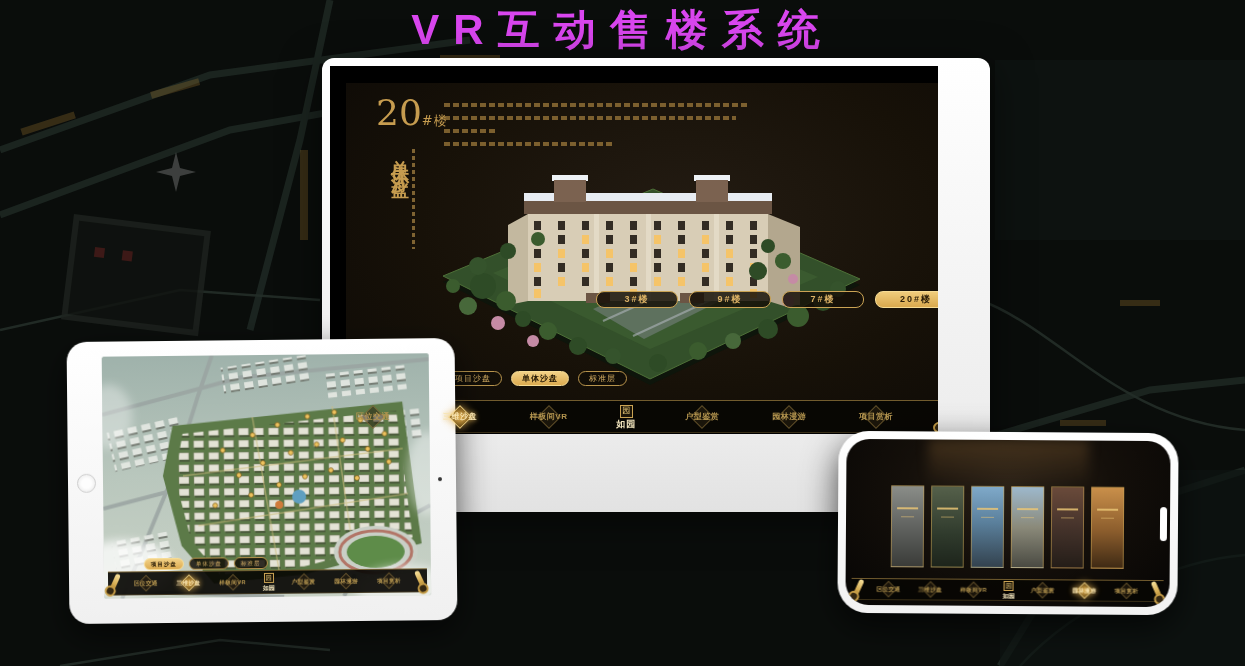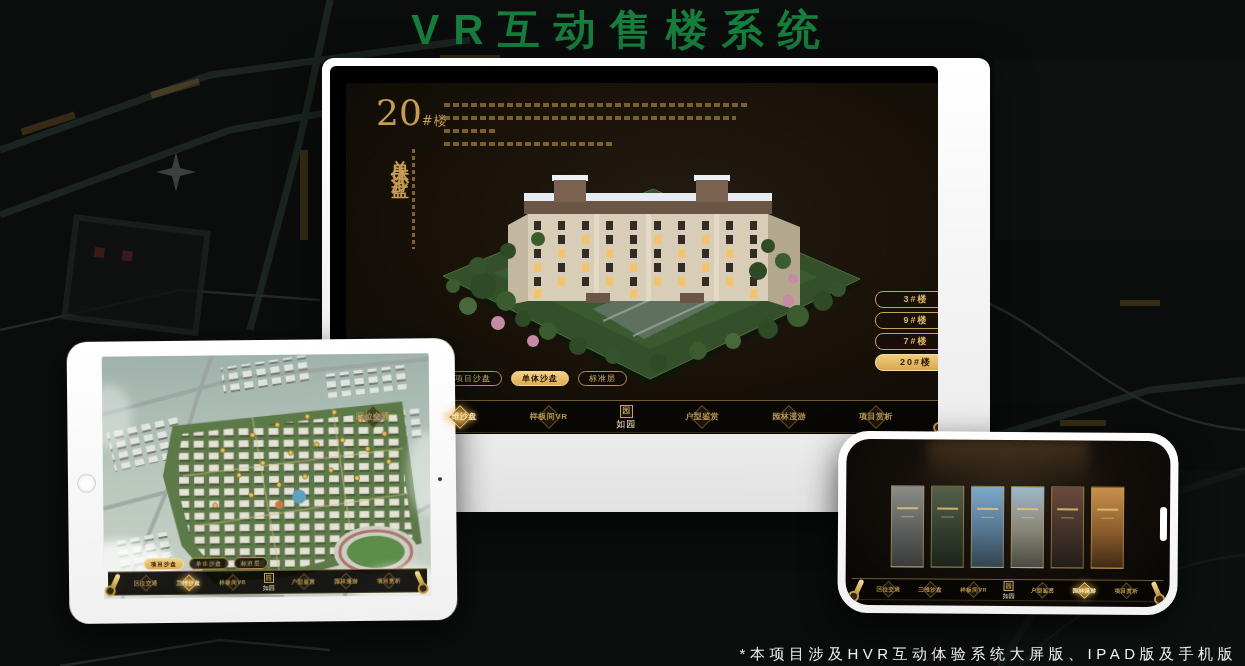--- a/index.html
+++ b/index.html
@@ -2,30 +2,30 @@
 <html><head>
 <meta charset="utf-8">
 <style>
   html,body{margin:0;padding:0;background:#000;}
   #stage{position:relative;width:1245px;height:666px;overflow:hidden;
          background:#0a0d0b;font-family:"Liberation Sans",sans-serif;}
   
   #bg-map{position:absolute;inset:0;}
   
   .main-title{position:absolute;top:2px;left:0;right:0;text-align:center;
-    color:#15803d;font-size:42px;font-weight:bold;letter-spacing:14px;}
+    color:#d946ef;font-size:42px;font-weight:bold;letter-spacing:14px;}
   
   .footnote{position:absolute;right:8px;bottom:2px;color:#efefef;
     font-size:15px;letter-spacing:4.5px;}
   
   #monitor{position:absolute;left:322px;top:58px;width:668px;height:454px;
     background:linear-gradient(180deg,#ffffff,#ededed 80%,#e2e2e2);
     border-radius:12px;box-shadow:0 10px 40px rgba(0,0,0,.55);}
   #monitor-screen{position:absolute;left:8px;top:8px;width:608px;height:368px;
-    background:#000;border-radius:6px;overflow:hidden;}
+    background:#000;border-radius:0;overflow:hidden;}
   #monitor-app{position:absolute;left:16px;top:17px;width:617px;height:350px;
     background:radial-gradient(ellipse at 55% 40%,#241c13 0%,#171108 55%,#0c0906 100%);
     overflow:hidden;}
   #monitor-stand-neck{position:absolute;left:248px;top:454px;width:175px;height:78px;
     background:linear-gradient(180deg,#e3e3e3,#c9c9c9 55%,#b5b5b5);
     clip-path:polygon(24% 0,76% 0,100% 100%,0 100%);}
   #monitor-stand-base{position:absolute;left:235px;top:527px;width:202px;height:24px;
     background:linear-gradient(180deg,#efefef,#bdbdbd 70%,#9c9c9c);
     clip-path:polygon(7% 0,93% 0,100% 80%,98% 100%,2% 100%,0 80%);
     border-radius:6px;}
@@ -36,21 +36,21 @@
   .vert-title{position:absolute;left:42px;top:62px;writing-mode:vertical-rl;
     color:#c69c4f;font-size:18px;letter-spacing:7px;font-weight:bold;}
   .vert-sub{position:absolute;left:66px;top:66px;width:3px;height:100px;
     background:repeating-linear-gradient(180deg,rgba(182,143,72,.65) 0 4px,transparent 4px 7px);}
   .desc{position:absolute;left:98px;top:20px;}
   .desc-line{height:4px;margin-bottom:9px;
     background:repeating-linear-gradient(90deg,rgba(189,146,70,.6) 0 6px,transparent 6px 9px);}
   .d1{width:305px}.d2{width:292px}.d3{width:52px}.d4{width:168px}
   #building-svg{position:absolute;left:82px;top:68px;}
   
-  .floor-col{position:absolute;right:6px;top:208px;display:flex;flex-direction:column;gap:4px;}
+  .floor-col{position:absolute;right:6px;top:208px;display:flex;flex-direction:row;gap:11px;}
   .floor-btn{width:80px;height:15px;border-radius:8px;border:1px solid #caa354;
     background:rgba(22,16,8,.85);color:#dcb266;font-size:9px;font-weight:bold;
     display:flex;align-items:center;justify-content:center;letter-spacing:2px;}
   .floor-btn.sel{background:linear-gradient(180deg,#f0cd7c,#d9a84e);
     color:#2a1d07;border-color:#f6dc95;}
   
   .tabs-row{position:absolute;display:flex;gap:9px;}
   #monitor-tabs{left:98px;top:288px;}
   .pill{height:13px;padding:0 10px;border-radius:8px;border:1px solid #b8944c;
     background:rgba(18,14,7,.85);color:#d4ad62;font-size:8px;display:flex;
@@ -67,21 +67,21 @@
   .nav-item::before{content:'';position:absolute;left:50%;top:50%;width:15px;height:15px;
     transform:translate(-50%,-50%) rotate(45deg);border:1px solid rgba(193,158,84,.4);
     background:rgba(42,33,17,.55);z-index:1;}
   .nav-item.sel{color:#f7e3ae;text-shadow:0 0 5px #e5b65a;}
   .nav-item.sel::before{background:radial-gradient(circle,#d9a94e 0%,#7c5a1d 80%);
     box-shadow:0 0 9px rgba(226,176,84,.8);border-color:#f0cd7c;}
   #monitor-nav .nav-item{font-size:8px;}
   .logo{display:flex;flex-direction:column;align-items:center;line-height:1;z-index:2;}
   .logo-seal{border:1px solid #caa354;background:#1c1508;color:#e8c979;
     display:flex;align-items:center;justify-content:center;}
-  .logo-name{color:#efe2bb;margin-top:2px;font-weight:normal;}
+  .logo-name{color:#efe2bb;margin-top:2px;font-weight:bold;}
   #monitor-nav .logo-seal{width:11px;height:11px;font-size:8px;}
   #monitor-nav .logo-name{font-size:9px;letter-spacing:1px;}
   
   .scroll{position:relative;width:7px;height:28px;border-radius:4px;
     background:linear-gradient(180deg,#f6e09b,#d3a94e 55%,#8a6a26);
     transform:rotate(24deg);flex:none;}
   .scroll::after{content:'';position:absolute;left:-4px;bottom:-4px;width:7px;height:7px;
     border:2px solid #c69d47;border-radius:50%;background:#352812;}
   .scroll.mirror{transform:rotate(-24deg);}
   .scroll.small{width:5px;height:20px;}
@@ -463,14 +463,13 @@
         </div>
         <div class="nav-item"><span>户型鉴赏</span></div>
         <div class="nav-item sel"><span>园林漫游</span></div>
         <div class="nav-item"><span>项目赏析</span></div>
         <div class="scroll small mirror"></div>
       </div>
       <div class="phone-indicator"></div>
     </div>
   </div>
 
-  <div class="footnote">*本项目涉及HVR互动体验系统大屏版、IPAD版及手机版</div>
 </div>
 
 </body></html>

